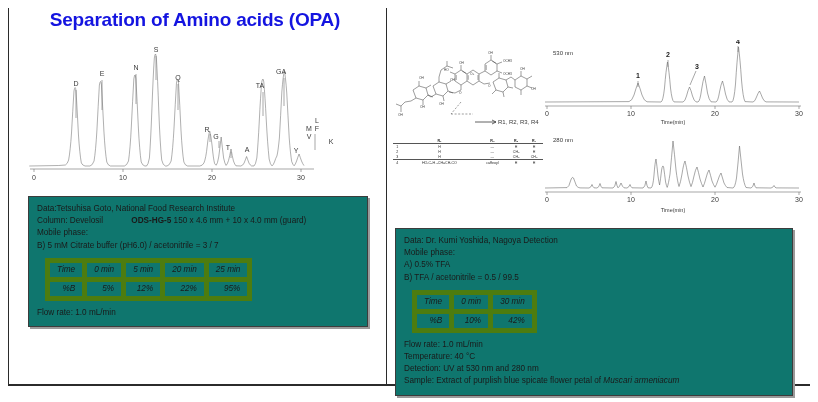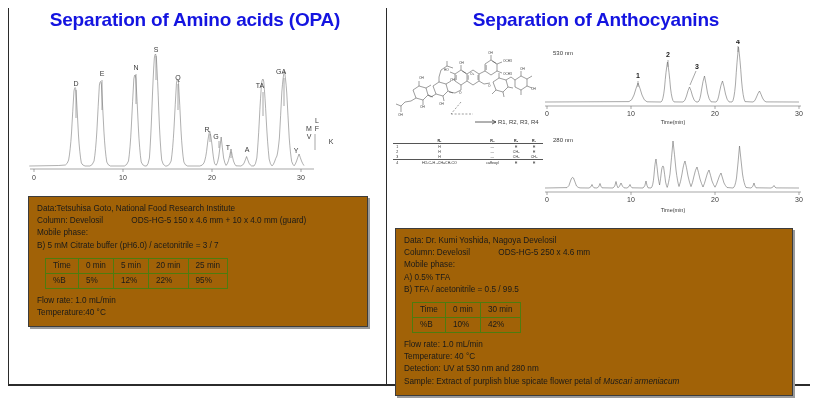--- a/index.html
+++ b/index.html
@@ -89,43 +89,44 @@
     font-weight: bold;
     fill: #1a1a1a;
   }
   .trace { fill: none; stroke: #6d6d6d; stroke-width: 0.6; }
   .axisline { stroke: #6d6d6d; stroke-width: 0.6; fill: none; }
 
   
   .infobox {
     position: absolute;
     box-sizing: border-box;
-    background: #a16207;
+    background: #0f766e;
     border: 1px solid #3c3c3c;
     box-shadow: 2px 2px 0 #9a9a9a;
     padding: 6px 8px 7px 8px;
     font-size: 8.2px;
     color: #1a1a1a;
     line-height: 12.2px;
   }
   .infobox .line { white-space: nowrap; }
-  .infobox b { font-weight: normal; padding-left: 26px; }
+  .infobox b { font-weight: bold; padding-left: 26px; }
   .infobox i { font-style: italic; }
 
   table.gradtable {
     border-collapse: collapse;
     margin: 6px 0 6px 8px;
     font-size: 8.2px;
   }
   table.gradtable td {
-    border: 1px solid #4d7c0f;
+    border: 5px solid #4d7c0f;
     padding: 1px 7px;
-    text-align: left;
+    text-align: right;
     line-height: 12px;
     white-space: nowrap;
+    font-style: italic;
   }
 
   
   .structfig {
     position: absolute;
     left: 6px; top: 40px;
     width: 150px; height: 96px;
   }
   .substtable {
     position: absolute;
@@ -257,27 +258,25 @@
           <td>%B</td>
           <td>5%</td>
           <td>12%</td>
           <td>22%</td>
           <td>95%</td>
         </tr>
       </tbody>
         </table>
 
       <div class="line">Flow rate: 1.0 mL/min</div>
-      <div class="line">Temperature:40 °C</div>
     </div>
   </div>
 
   <div class="panel panel-right">
 
-    <div class="title title-right">Separation of Anthocyanins</div>
 
     <div class="structfig">
       <svg width="150" height="96" viewBox="0 0 150 96">
         <g stroke="#3a3a3a" stroke-width="0.5" fill="none">
 
           <path d="M62,34 L68,30 L74,34 L74,41 L68,45 L62,41 Z"></path>
           <path d="M74,34 L80,30 L86,34 L86,41 L80,45 L74,41"></path>
           <path d="M63.2,35 L63.2,40 M69.2,31 L73,33.4"></path>
           <path d="M85,35 L85,40 M75.2,35.2 L75.2,39.8"></path>
 
@@ -462,22 +461,21 @@
         <path class="axisline" d="M8,66 L8,69 M92,66 L92,69 M176,66 L176,69 M260,66 L260,69"></path>
         <text class="axistick" font-size="5" x="8" y="76" text-anchor="middle">0</text>
         <text class="axistick" font-size="5" x="92" y="76" text-anchor="middle">10</text>
         <text class="axistick" font-size="5" x="176" y="76" text-anchor="middle">20</text>
         <text class="axistick" font-size="5" x="260" y="76" text-anchor="middle">30</text>
         <text class="axistitle" x="134" y="86" text-anchor="middle">Time(min)</text>
       </svg>
     </div>
 
     <div class="infobox" style="left:8px; top:228px; width:398px;">
-      <div class="line">Data: Dr. Kumi Yoshida, Nagoya Develosil</div>
-      <div class="line"><span>Column: Develosil </span><b>ODS-HG-5</b><span> 250 x 4.6 mm</span></div>
+      <div class="line">Data: Dr. Kumi Yoshida, Nagoya Detection</div>
       <div class="line">Mobile phase:</div>
       <div class="line">A) 0.5% TFA</div>
       <div class="line">B) TFA / acetonitrile = 0.5 / 99.5</div>
 
       <table class="gradtable">
         <tbody>
             <tr>
           <td>Time</td>
           <td>0 min</td>
           <td>30 min</td>

